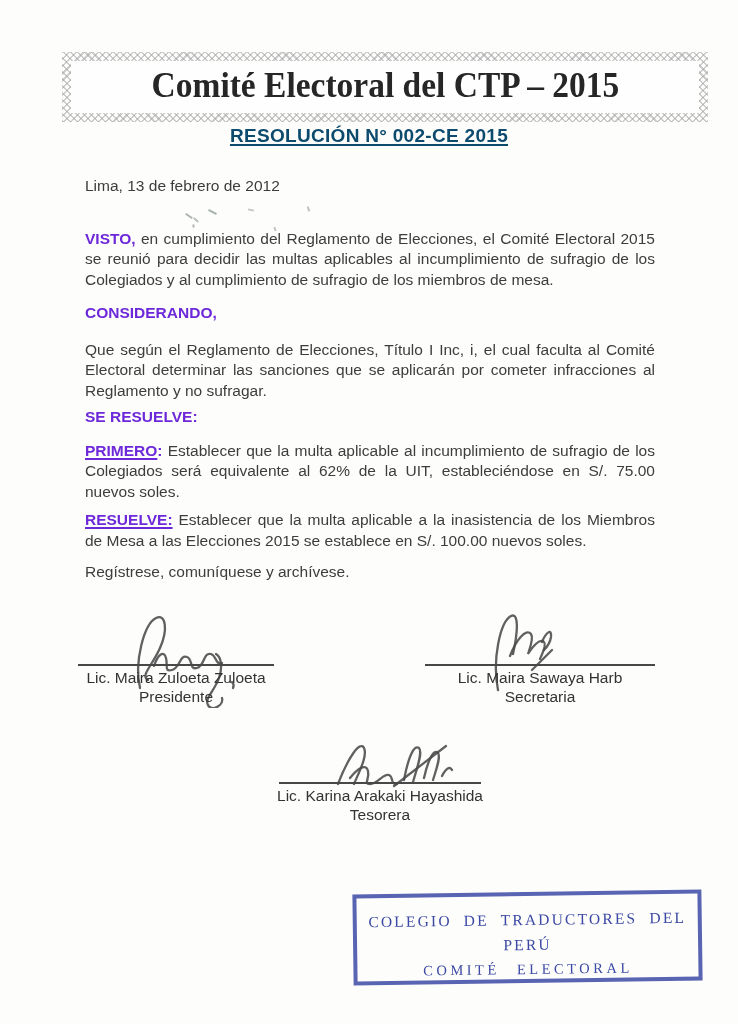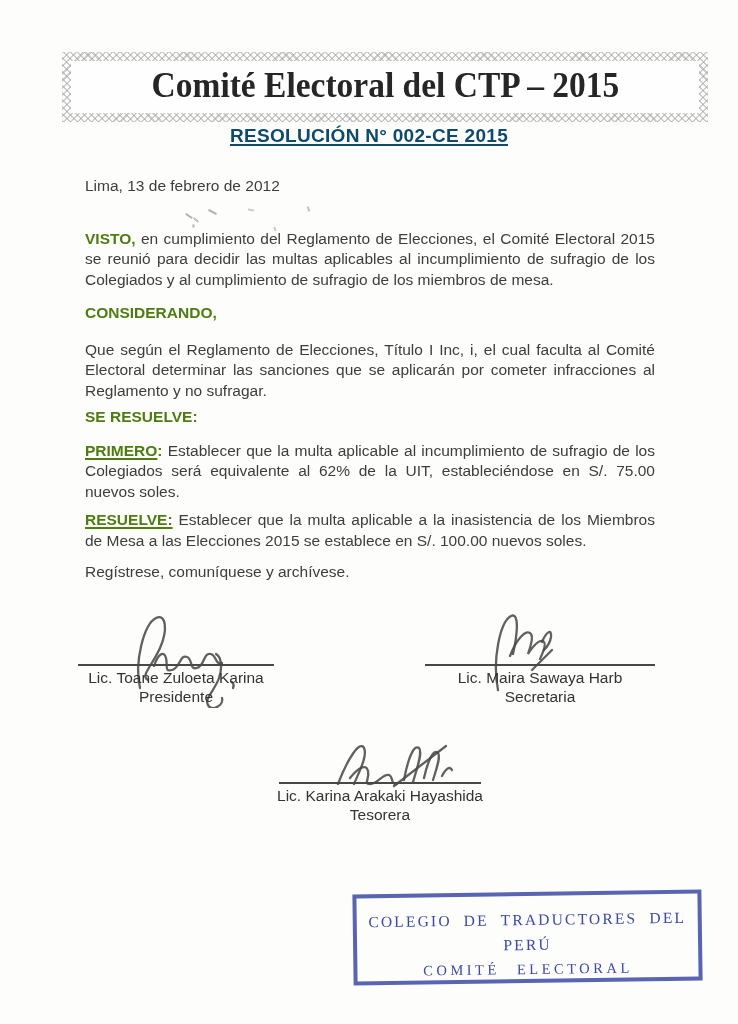--- a/index.html
+++ b/index.html
@@ -35,21 +35,21 @@
     font-weight:bold;font-size:19px;color:#0c4a6e;letter-spacing:.3px;
     text-decoration:underline;text-decoration-thickness:1.5px;text-underline-offset:2px;
   }
   
   .content{
     position:absolute;left:85px;top:176px;width:570px;
     font-size:15.5px;line-height:20.5px;
   }
   .content p{margin:0;text-align:justify;}
   .content p.noj{text-align:left;}
-  .b{font-weight:bold;color:#4d7c0f;}
+  .b{font-weight:bold;color:#6d28d9;}
   .u{text-decoration:underline;text-decoration-thickness:1.5px;text-underline-offset:2px;}
   .mt-visto{margin-top:32px !important;}
   .mt-considerando{margin-top:13px !important;}
   .mt-que{margin-top:16px !important;}
   .mt-seresuelve{margin-top:6px !important;}
   .mt-primero{margin-top:13px !important;}
   .mt-segundo{margin-top:8px !important;}
   .mt-registrese{margin-top:11px !important;}
   
   .pmark{position:absolute;border-top:2px solid #98a29c;opacity:.8;}
@@ -113,21 +113,21 @@
   <div class="pmark" style="left:273px;top:228px;width:4px;transform:rotate(75deg);border-color:#b7bcb8;"></div>
 
   <svg class="sig-svg" style="left:126px;top:608px;" width="118" height="100" viewBox="0 0 118 100">
     <path d="M14,80 C8,54 18,16 30,10 C40,5 42,22 34,40 C26,58 14,68 22,72"></path>
     <path d="M28,58 c4,-12 10,-16 12,-8 c2,8 -2,14 6,12 c8,-2 8,-16 15,-13 c6,2 2,13 10,11 c8,-2 6,-16 14,-14 c6,2 4,11 11,9"></path>
     <path d="M90,46 c5,3 7,12 3,24 c-4,12 -15,21 -11,27 c3,7 16,1 14,-7"></path>
     <path d="M106,74 c2,2 2,4 1,6"></path>
   </svg>
   <div class="sig-block" style="left:72px;top:664px;width:208px;">
     <div class="sig-line" style="width:196px;"></div>
-    <div>Lic. Toane Zuloeta Karina</div>
+    <div>Lic. Maira Zuloeta Zuloeta</div>
     <div class="sig-role">Presidente</div>
   </div>
 
   <svg class="sig-svg" style="left:486px;top:606px;" width="84" height="90" viewBox="0 0 84 90">
     <path d="M12,84 C6,54 14,16 25,10 C34,6 31,30 27,48"></path>
     <path d="M24,50 C30,34 40,22 45,28 C48,32 44,42 42,48 C47,40 54,32 58,36 C61,39 56,48 54,53"></path>
     <path d="M56,36 C60,26 66,22 65,31 C64,38 60,42 58,44"></path>
     <path d="M46,64 L66,44"></path>
   </svg>
   <div class="sig-block" style="left:420px;top:664px;width:240px;">

